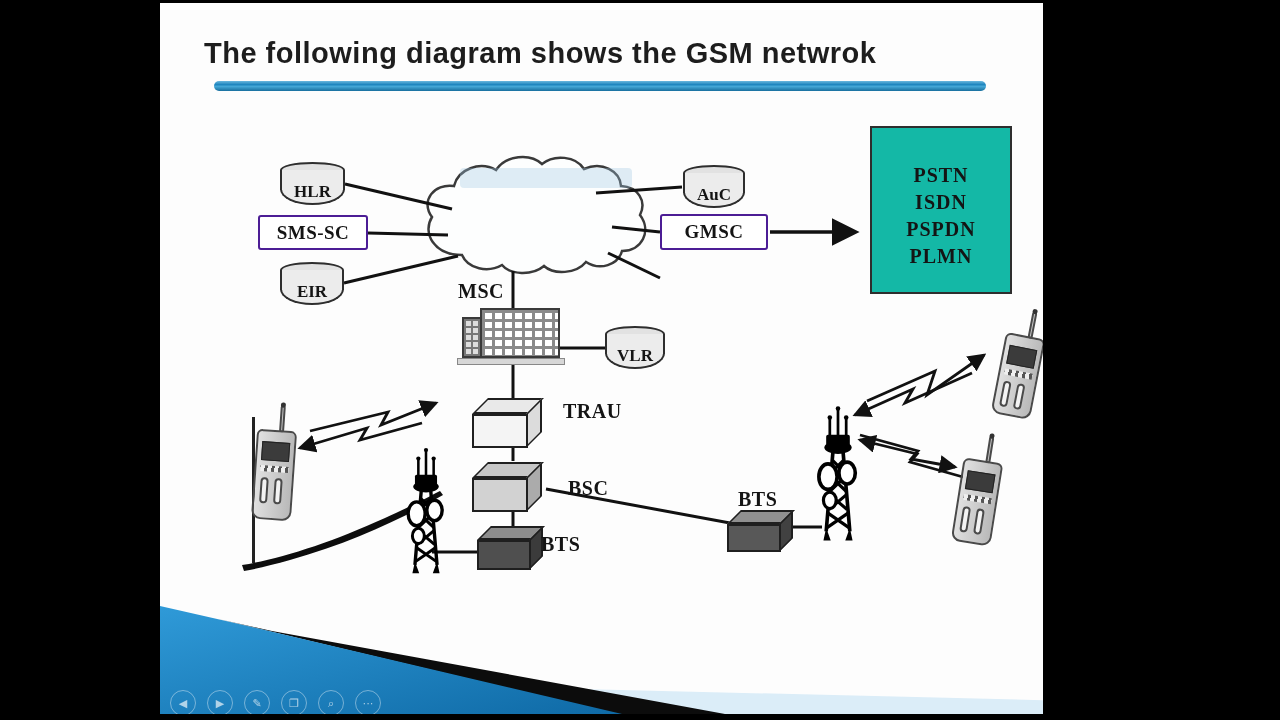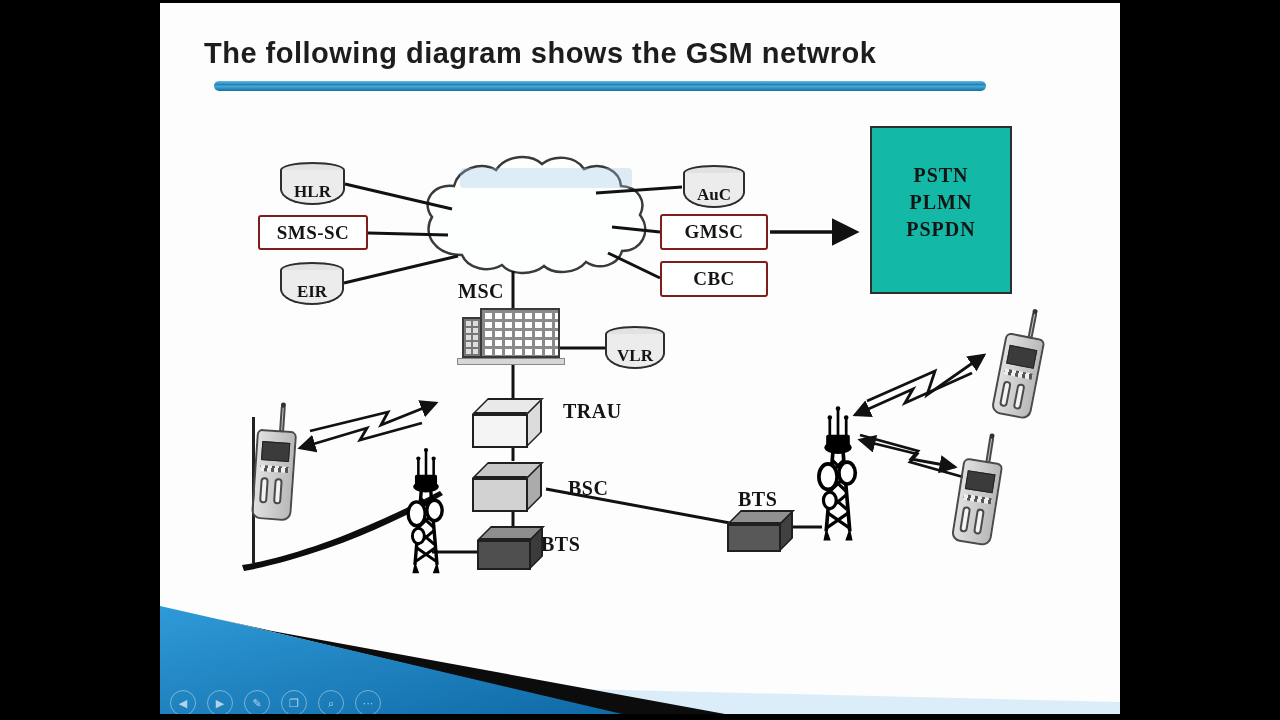--- a/index.html
+++ b/index.html
@@ -1,40 +1,40 @@
 <!DOCTYPE html>
 <html><head>
 <meta charset="utf-8">
 <style>
   html,body{margin:0;padding:0;}
   body{
     width:1280px;height:720px;background:#000;position:relative;overflow:hidden;
     font-family:"Liberation Sans",sans-serif;
   }
   .slide{
-    position:absolute;left:160px;top:3px;width:960px;height:711px;
+    position:absolute;left:160px;top:3px;width:883px;height:711px;
     background:#fdfdfd;overflow:hidden;
   }
   .overlay{position:absolute;left:0;top:0;z-index:1;}
   .node{position:absolute;z-index:2;box-sizing:border-box;font-family:"Liberation Serif",serif;color:#141414;}
 
   
   .title{
     position:absolute;left:44px;top:34px;width:860px;z-index:2;
     font-size:29px;font-weight:600;letter-spacing:.5px;color:#1d1d1d;
     font-family:"Liberation Sans",sans-serif;
   }
   .rule{
     position:absolute;left:54px;top:78px;width:772px;height:10px;border-radius:5px;z-index:2;
     background:linear-gradient(180deg,#6ab7de 0%,#1f86bf 35%,#43a6d6 55%,#186f9e 100%);
   }
 
   
   .rbox{
-    border:2px solid #7f1d1d;border-radius:3px;background:#fff;
+    border:2px solid #4c1d95;border-radius:3px;background:#fff;
     display:flex;align-items:center;justify-content:center;
     font-size:19px;font-weight:600;letter-spacing:.5px;
   }
   
   .extbox{
     border:2px solid #2e2e2e;background:#14b8a6;text-align:center;
     font-size:20px;font-weight:600;letter-spacing:1px;line-height:27px;
     padding-top:34px;
   }
 
@@ -204,28 +204,26 @@
       <div class="cbody"></div>
     <div class="clabel">VLR</div>
   </div>
 
   <div class="node rbox" style="left:98px;top:212px;width:110px;height:35px;">
     <span>SMS-SC</span>
   </div>
   <div class="node rbox" style="left:500px;top:211px;width:108px;height:36px;">
     <span>GMSC</span>
   </div>
-  <div class="node rbox" style="left:500px;top:258px;width:108px;height:36px;">
-    <span>CBC</span>
-  </div>
 
   <div class="node extbox" style="left:710px;top:123px;width:142px;height:168px;">
     <div>PSTN</div>
+    <div>ISDN</div>
+    <div>PSPDN</div>
     <div>PLMN</div>
-    <div>PSPDN</div>
   </div>
 
   <div class="node diaglabel" style="left:284px;top:277px;margin-left:14px;">MSC</div>
   <div class="building">
     <div class="b-wing"></div>
     <div class="b-main"></div>
     <div class="b-base"></div>
   </div>
 
   <div class="cube" style="left:312px;top:395px;--w:56px;--h:34px;--d:16px;--f:#f4f4f4;--t:#e9e9e9;--s:#dcdcdc;">

